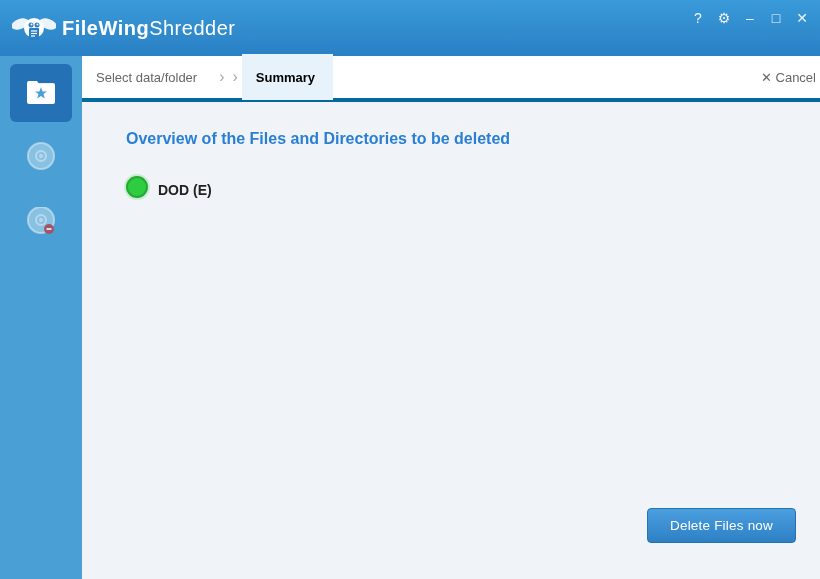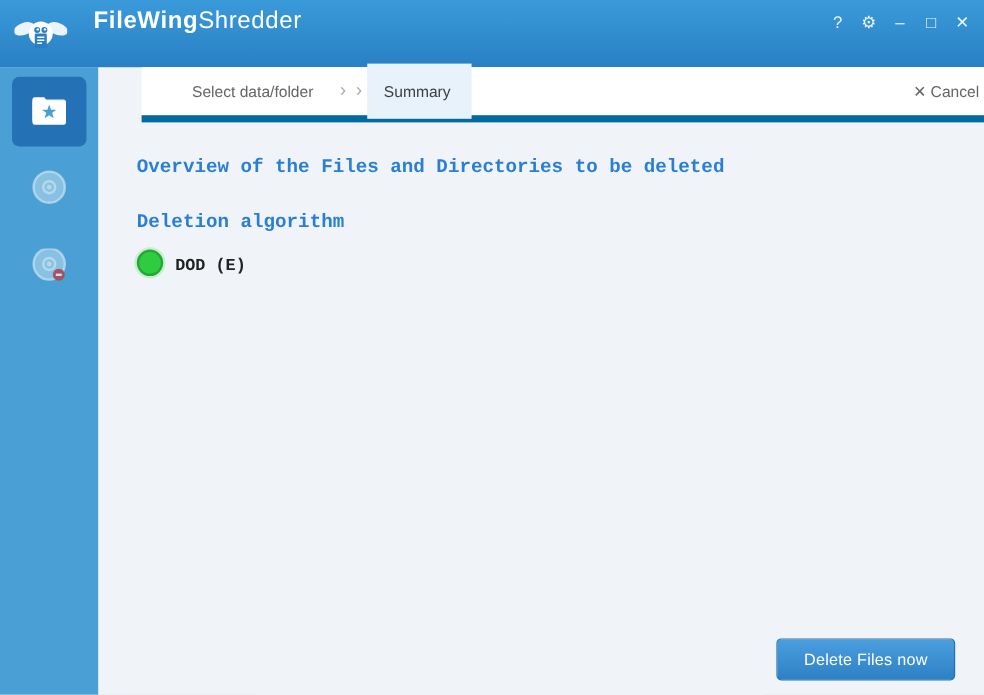--- a/index.html
+++ b/index.html
@@ -15,22 +15,22 @@
     .title-bar {
       background: linear-gradient(180deg, #3a9ad9 0%, #2980c4 100%);
       height: 56px;
       display: flex;
       align-items: center;
       padding: 0 12px;
       position: relative;
     }
     .title-bar-logo {
       display: flex;
-      align-items: flex-start;
-      gap: 22px;
+      align-items: center;
+      gap: 6px;
     }
     .logo-icon {
       width: 44px;
       height: 44px;
     }
     .title-bar-title {
       color: white;
       font-size: 20px;
       font-weight: 400;
       letter-spacing: 0.5px;
@@ -104,47 +104,46 @@
     .content-area {
       flex: 1;
       background: #f0f4f8;
       display: flex;
       flex-direction: column;
     }
 
     
     .wizard-bar {
       background: white;
-      border-bottom: 6px solid #0369a1;
+      border-bottom: 4px solid #0369a1;
       display: flex;
       align-items: center;
       height: 46px;
-      padding: 0 28px;
+      padding: 0 0;
       position: relative;
-      margin-left: 36px;
     }
     .wizard-steps {
       display: flex;
       align-items: center;
       gap: 0;
     }
     .wizard-step {
       display: flex;
       align-items: center;
       padding: 0 18px 0 14px;
       height: 46px;
       font-size: 13px;
       color: #666;
       cursor: pointer;
       position: relative;
     }
     .wizard-step.active {
       background: #e8f2fb;
-      color: #404040;
-      font-weight: 400;
+      color: #000000;
+      font-weight: 700;
     }
     .wizard-step-arrow {
       color: #aaa;
       margin: 0 4px;
       font-size: 16px;
     }
     .wizard-cancel {
       position: absolute;
       right: 4px;
       top: 50%;
@@ -155,23 +154,22 @@
       cursor: pointer;
       font-size: 13px;
       display: flex;
       align-items: center;
       gap: 4px;
     }
 
     
     .content-body {
       flex: 1;
-      padding: 28px 32px;
+      padding: 28px 44px;
       overflow-y: auto;
-      font-family: Liberation Mono, monospace;
     }
 
     .section-title {
       color: #2a7fd4;
       font-size: 16px;
       font-weight: 600;
       margin-bottom: 14px;
     }
 
     .file-list {
@@ -203,21 +201,21 @@
     .algo-label {
       font-size: 14px;
       font-weight: 700;
       color: #222;
     }
 
     
     .content-footer {
       display: flex;
       justify-content: flex-end;
-      padding: 12px 24px 12px;
+      padding: 12px 24px 36px;
     }
     .btn-delete {
       background: linear-gradient(180deg, #4a9fdf 0%, #2e80c4 100%);
       border: 1px solid #2472b0;
       color: white;
       padding: 9px 22px;
       font-size: 13.5px;
       font-weight: 500;
       border-radius: 4px;
       cursor: pointer;
@@ -317,21 +315,20 @@
 
     <div class="content-body">
 
       <div class="section">
         <div class="section-title">Overview of the Files and Directories to be deleted</div>
         <div class="file-list">
         </div>
       </div>
 
       <div class="algo-section">
-        <div class="section-title">Deletion algorithm</div>
         <div class="algo-item">
           <div class="algo-dot"></div>
           <span class="algo-label">DOD (E)</span>
         </div>
       </div>
 
     </div>
 
     <div class="content-footer">
       <button class="btn-delete">Delete Files now</button>

